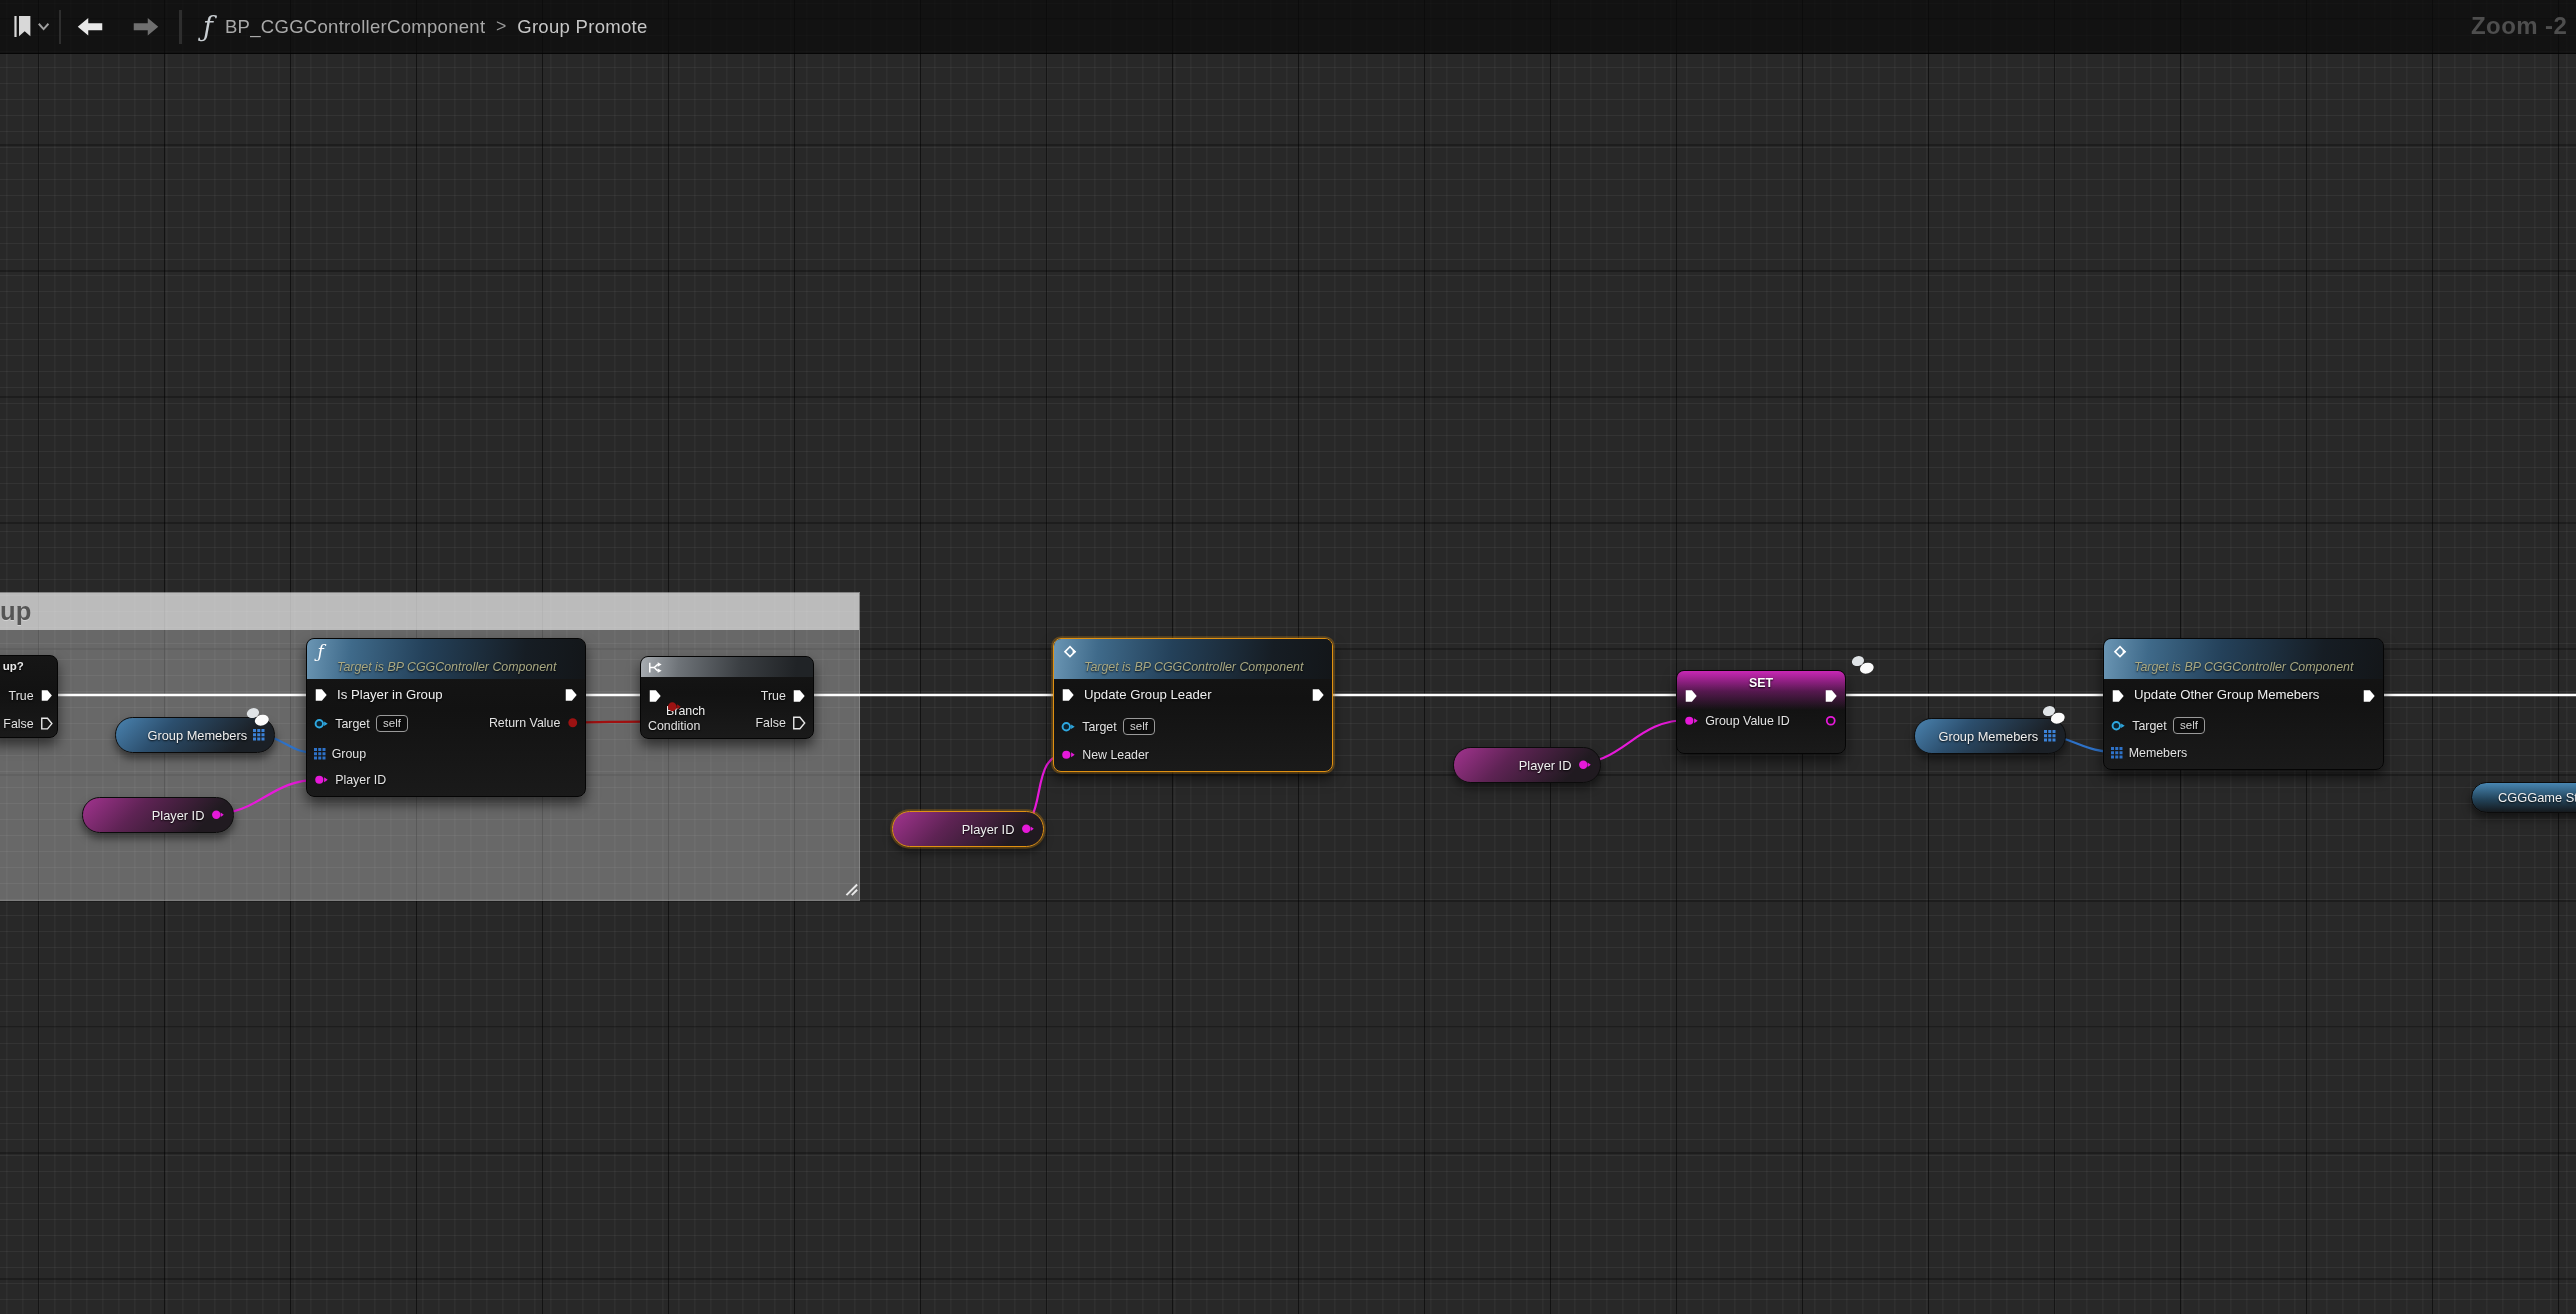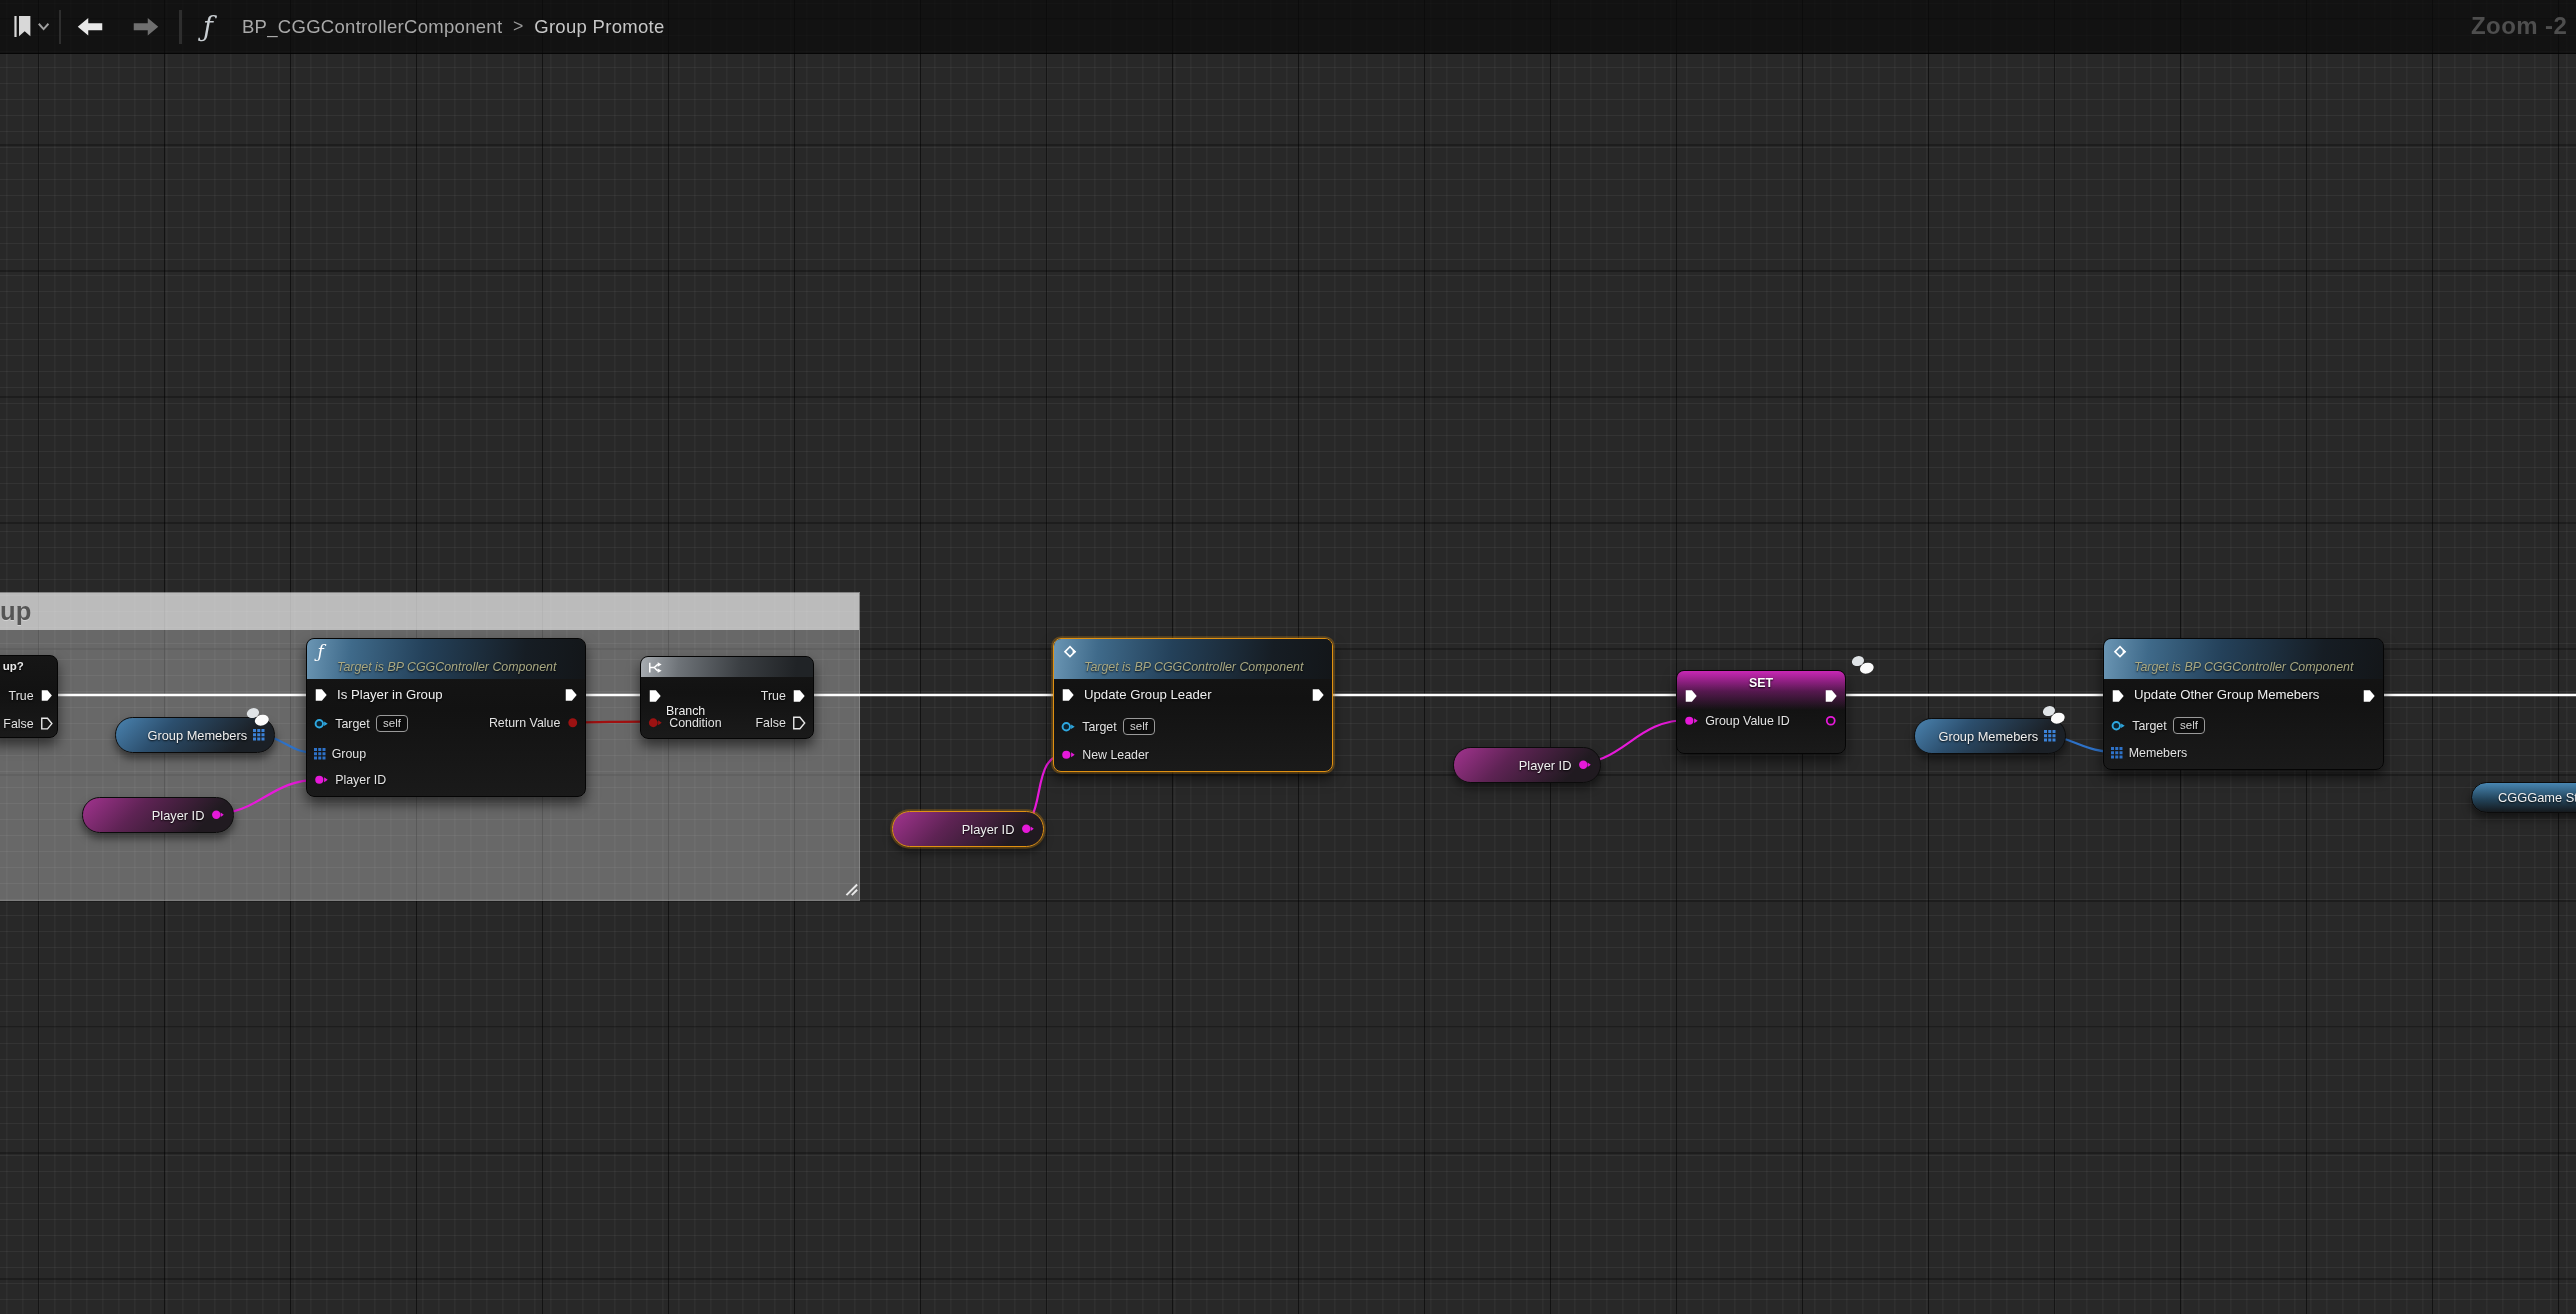--- a/index.html
+++ b/index.html
@@ -15,21 +15,21 @@
     background-position:38px 18.5px,38px 18.5px,6.4px 3px,6.4px 3px;}
 
   
   .topbar{position:absolute;left:0;top:0;width:100%;height:53px;z-index:10;
     background:rgba(10,10,10,0.72);border-bottom:0.9px solid rgba(0,0,0,0.65);
     display:flex;align-items:center;}
   .tb-sep{width:2.6px;height:34px;background:#2e2e2e;margin:0 8.8px;}
   .tb-icon{display:flex;align-items:center;justify-content:center;}
   .fn-glyph{font-family:"DejaVu Serif",serif;font-style:italic;color:#c9ced2;font-size:27px;line-height:1;}
   .crumb{font-size:18.5px;letter-spacing:0.3px;}
-  .crumb-parent{color:#a9a9a9;margin-left:29px;}
+  .crumb-parent{color:#a9a9a9;margin-left:12px;}
   .crumb-sep{color:#9a9a9a;margin:0 10.6px;font-size:17.7px;}
   .crumb-current{color:#c7c7c7;}
   .zoom-label{position:absolute;right:8.8px;top:11.5px;z-index:11;color:#4e4e4e;
     font-size:24px;font-weight:bold;letter-spacing:0.4px;}
 
   
   .comment{position:absolute;z-index:1;background:rgba(255,255,255,0.30);
     border:0.9px solid rgba(255,255,255,0.18);}
   .comment-header{position:absolute;left:0;top:0;width:100%;background:rgba(255,255,255,0.55);
     overflow:hidden;white-space:nowrap;}
@@ -200,21 +200,21 @@
         </svg>
     </span>
     <div class="pin-row right" style="right:7px;top:30px;">
       <span class="tb-icon">
         <svg width="14" height="14" viewBox="0 0 16 16">
             <path d="M2 1.5 L9 1.5 L14.5 8 L9 14.5 L2 14.5 Z" fill="#ffffff"></path>
           </svg>
       </span>
       <span>True</span>
     </div>
-    <div class="pin-row" style="left:7px;top:57px;">
+    <div class="pin-row" style="left:7px;top:44px;flex-direction:column;">
       <span class="tb-icon">
         <svg width="15" height="11.5" viewBox="0 0 17 13">
             <circle cx="6" cy="6.5" r="5" fill="#9c1212"></circle>
             <path d="M11.5 3.8 L15.5 6.5 L11.5 9.2 Z" fill="#9c1212"></path>
           </svg>
       </span>
       <span>Condition</span>
     </div>
     <div class="pin-row right" style="right:7px;top:57px;">
       <span class="tb-icon">

